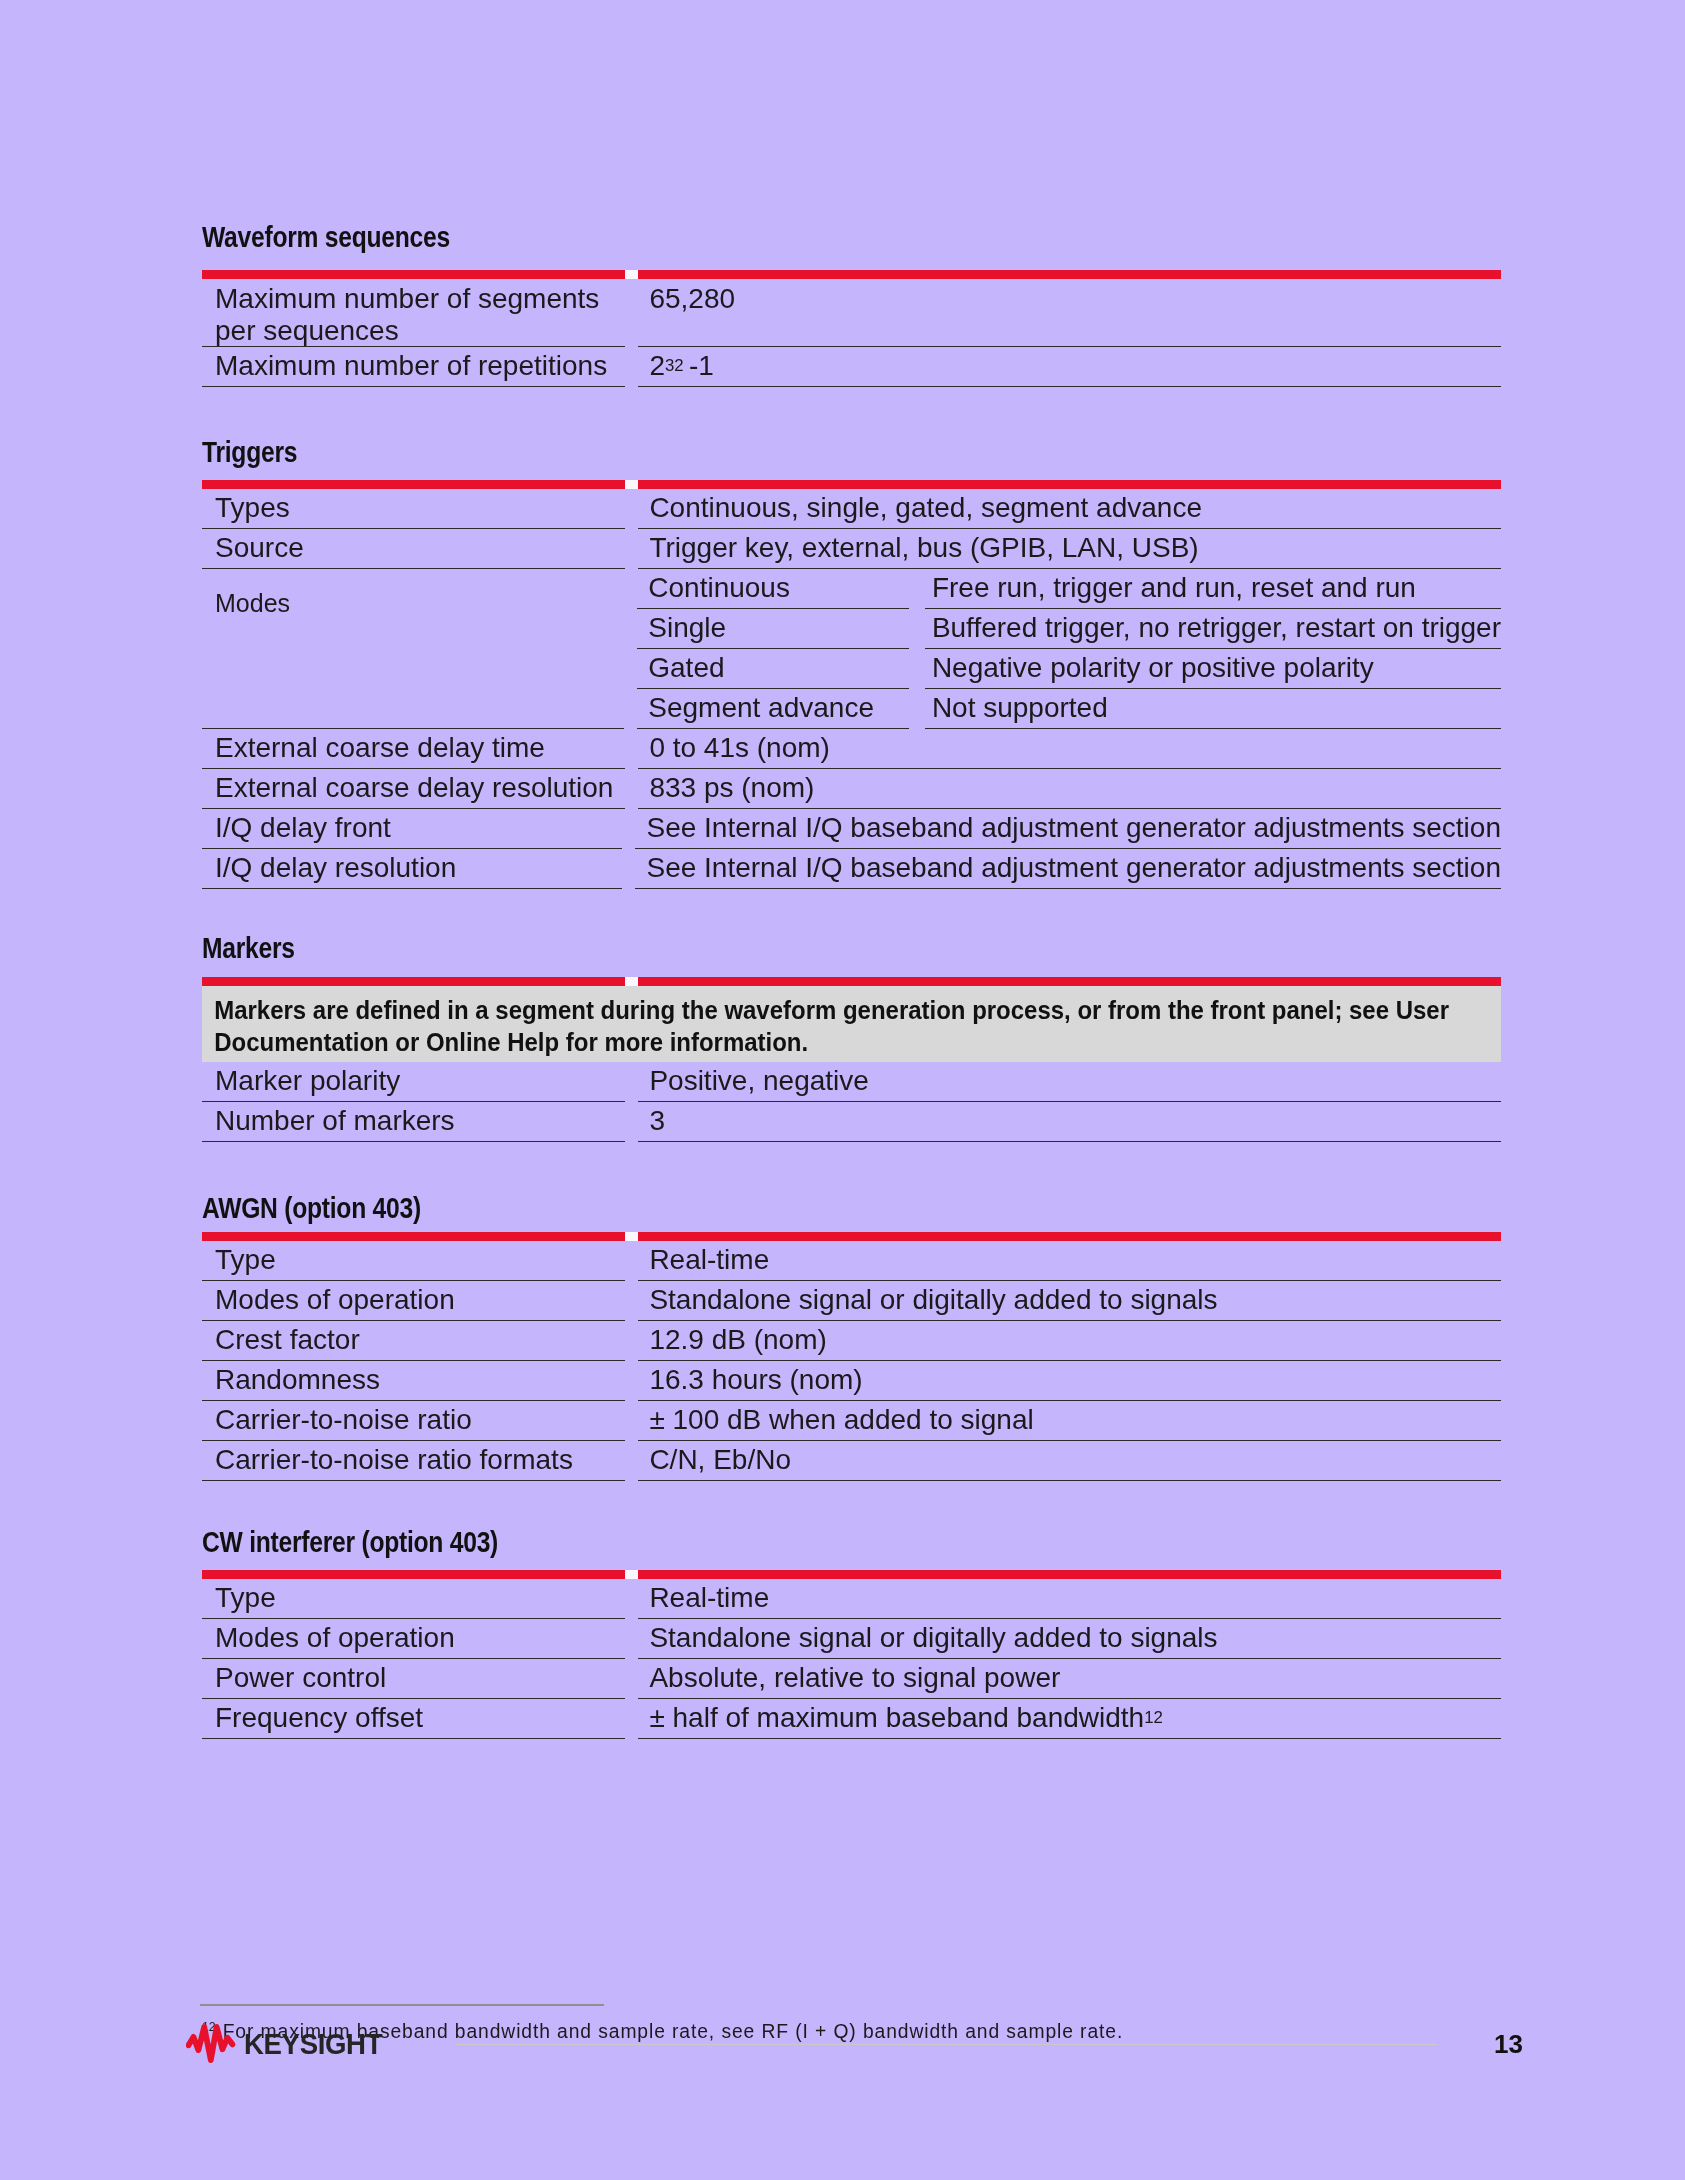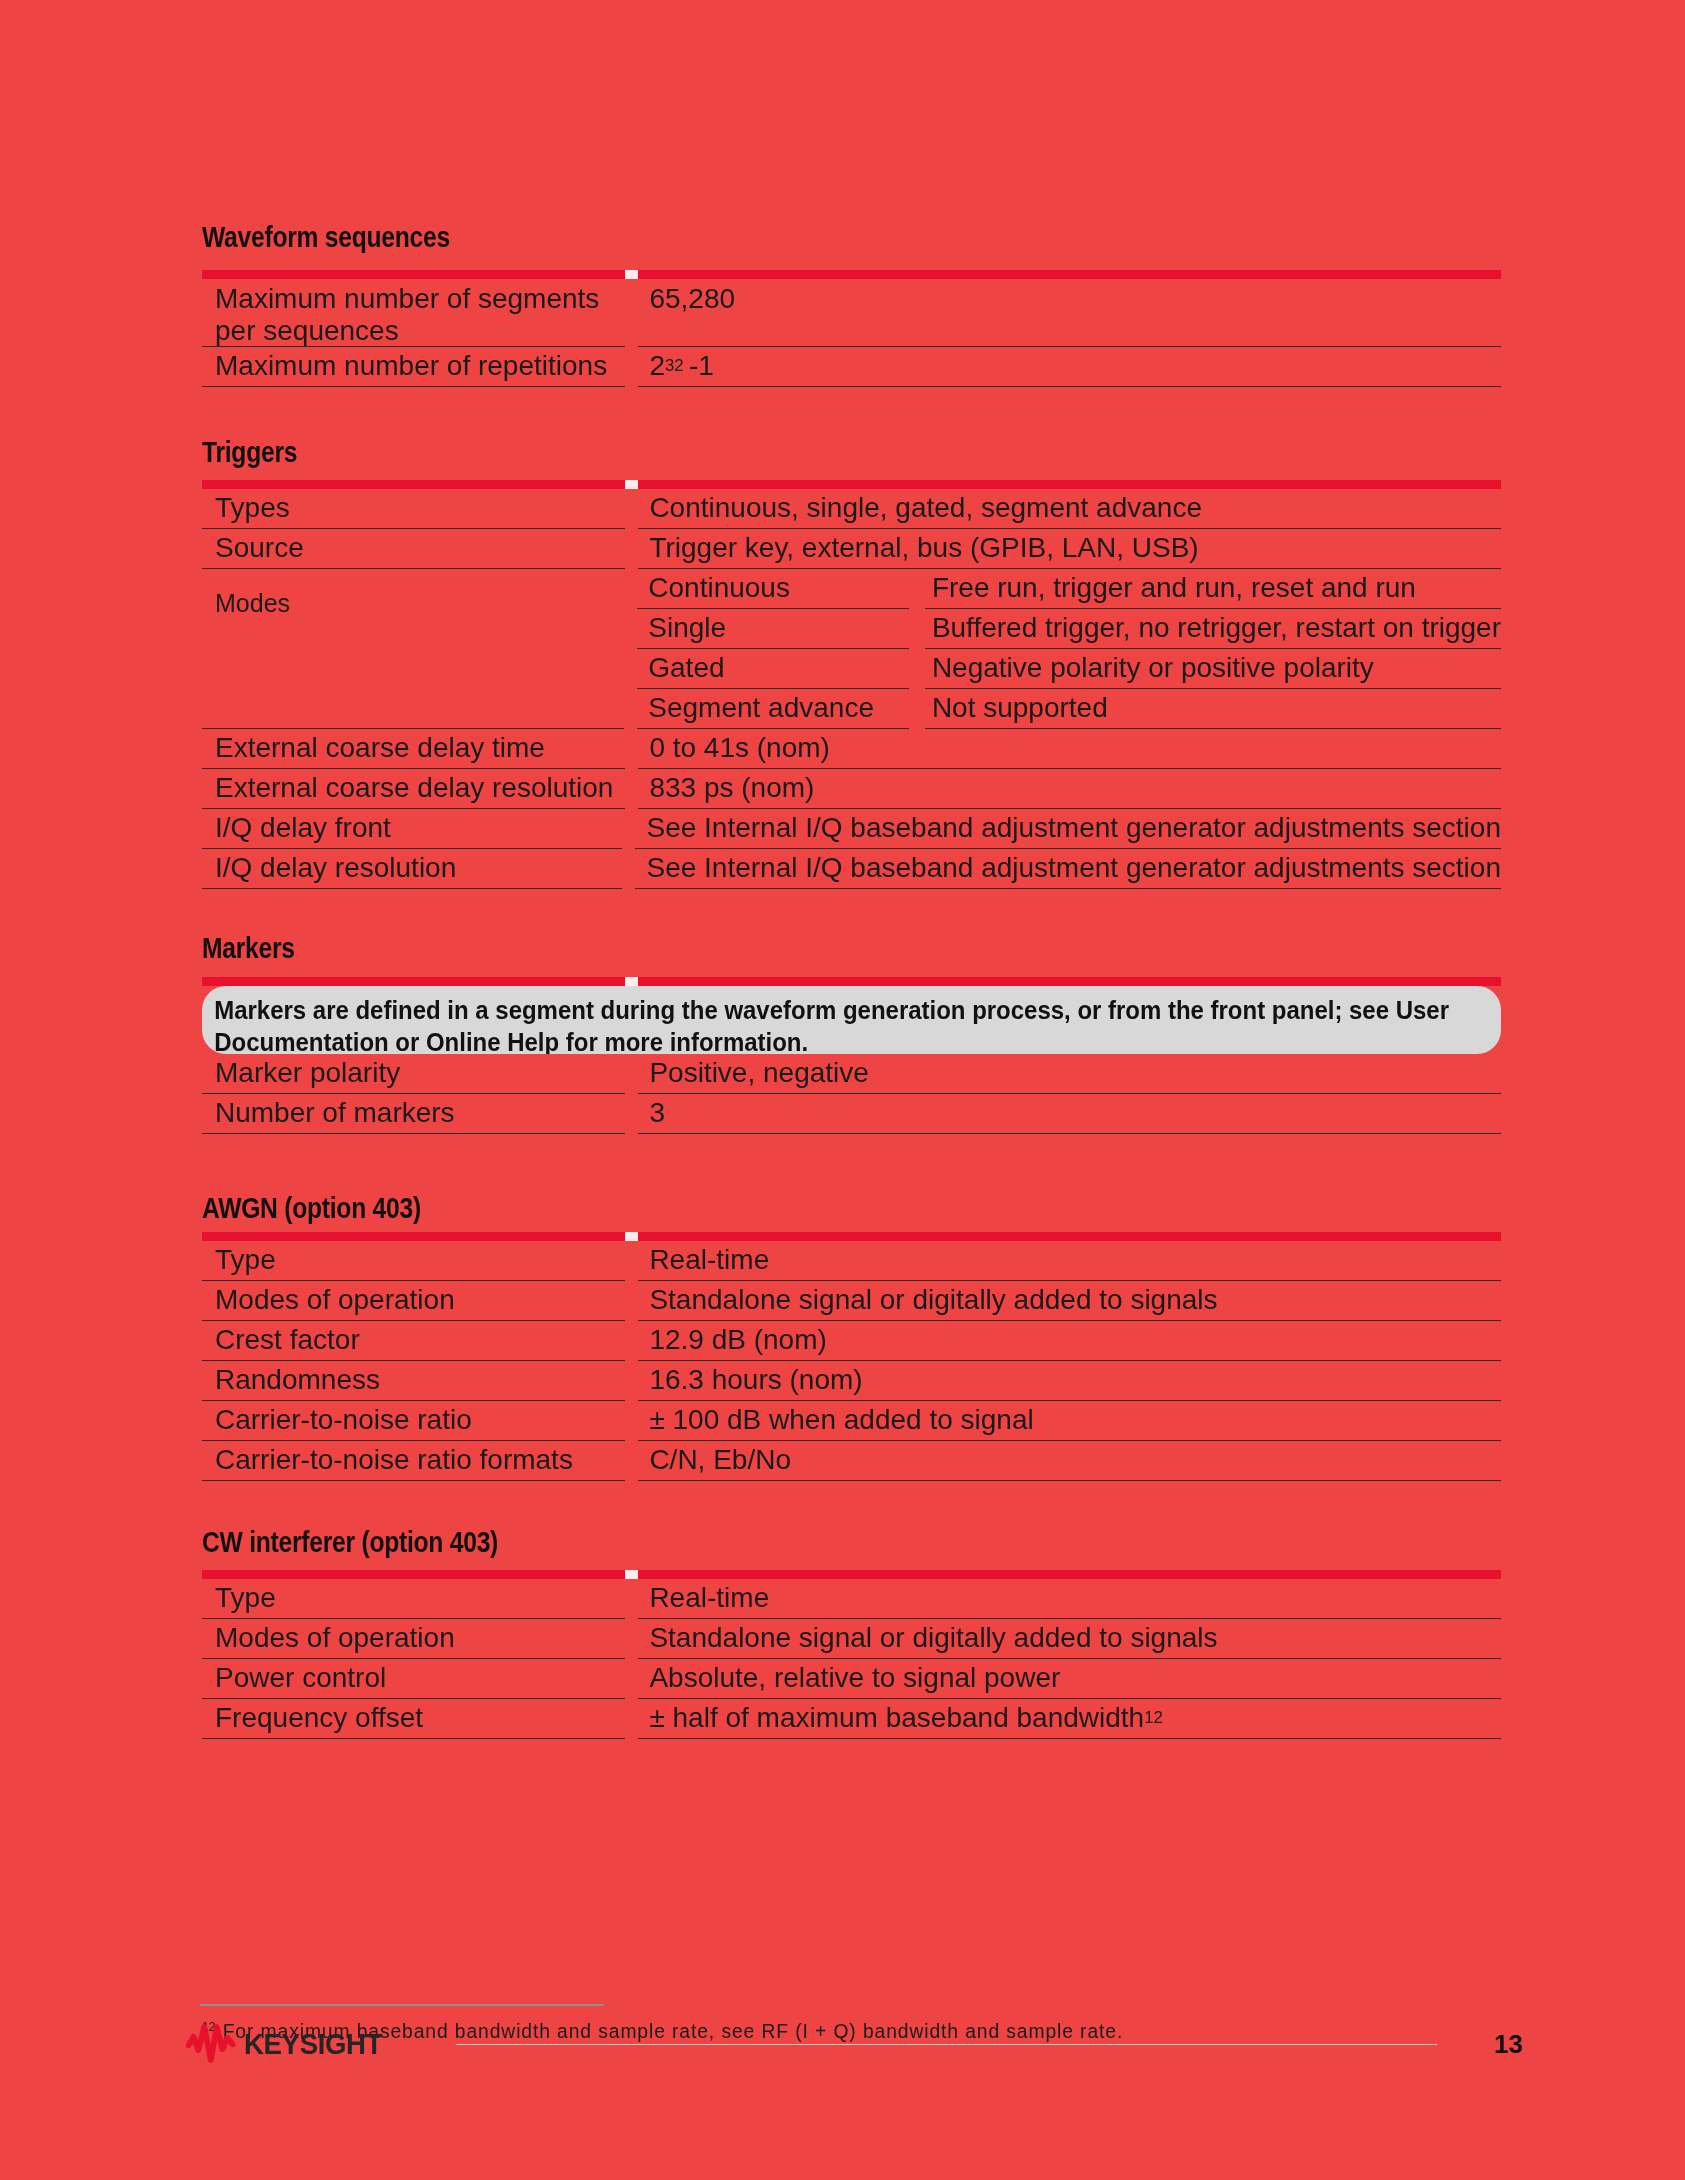--- a/index.html
+++ b/index.html
@@ -1,19 +1,19 @@
 <!DOCTYPE html>
 <html style="font-size:14px"><head>
 <meta charset="utf-8">
 <style>
   html,body{margin:0;padding:0;background:#ffffff;}
   #page{
     position:relative;
     width:1685px;height:2180px;
-    background:#ef4444;
+    background:#c4b5fd;
     font-family:"Liberation Sans", sans-serif;
     color:#1a1a1a;
     overflow:hidden;
   }
   
   .sec-title{
     position:absolute;left:202px;
     font-size:29px;font-weight:700;color:#111;
     line-height:33px;white-space:nowrap;
     transform:scaleX(0.85);transform-origin:left top;
@@ -45,21 +45,21 @@
     box-sizing:border-box;width:423px;padding-left:13px;padding-top:6.1px;
     border-bottom:1.8px solid #2b2b2b;font-size:25px;margin-top:14px;
   }
   .mg-gap{width:13px;}
   .mg-right{flex:1;display:flex;flex-direction:column;}
   .subrow{display:flex;height:40px;}
   .sr-mode{width:272px;padding-left:11.4px;}
   .sr-gap{width:16px;box-sizing:border-box;}
   .sr-desc{flex:1;padding-left:7px;}
   
-  .note-box{background:#d8d8d8;height:68px;overflow:hidden;border-radius:24px;}
+  .note-box{background:#d8d8d8;height:76px;overflow:hidden;}
   .note-text{
     width:1352px;transform:scaleX(0.94);transform-origin:left top;
     font-size:25.5px;font-weight:700;line-height:32px;color:#111;
     padding:8px 0 0 13px;white-space:normal;
   }
   .cell-sup,.fo-sup{font-size:0.6em;vertical-align:super;line-height:0;}
   .vrest{margin-left:5.3px;}
   
   .fn-rule{position:absolute;left:200px;top:2004px;width:404px;border-top:2.6px solid #8f8f8f;}
   .footnote{

